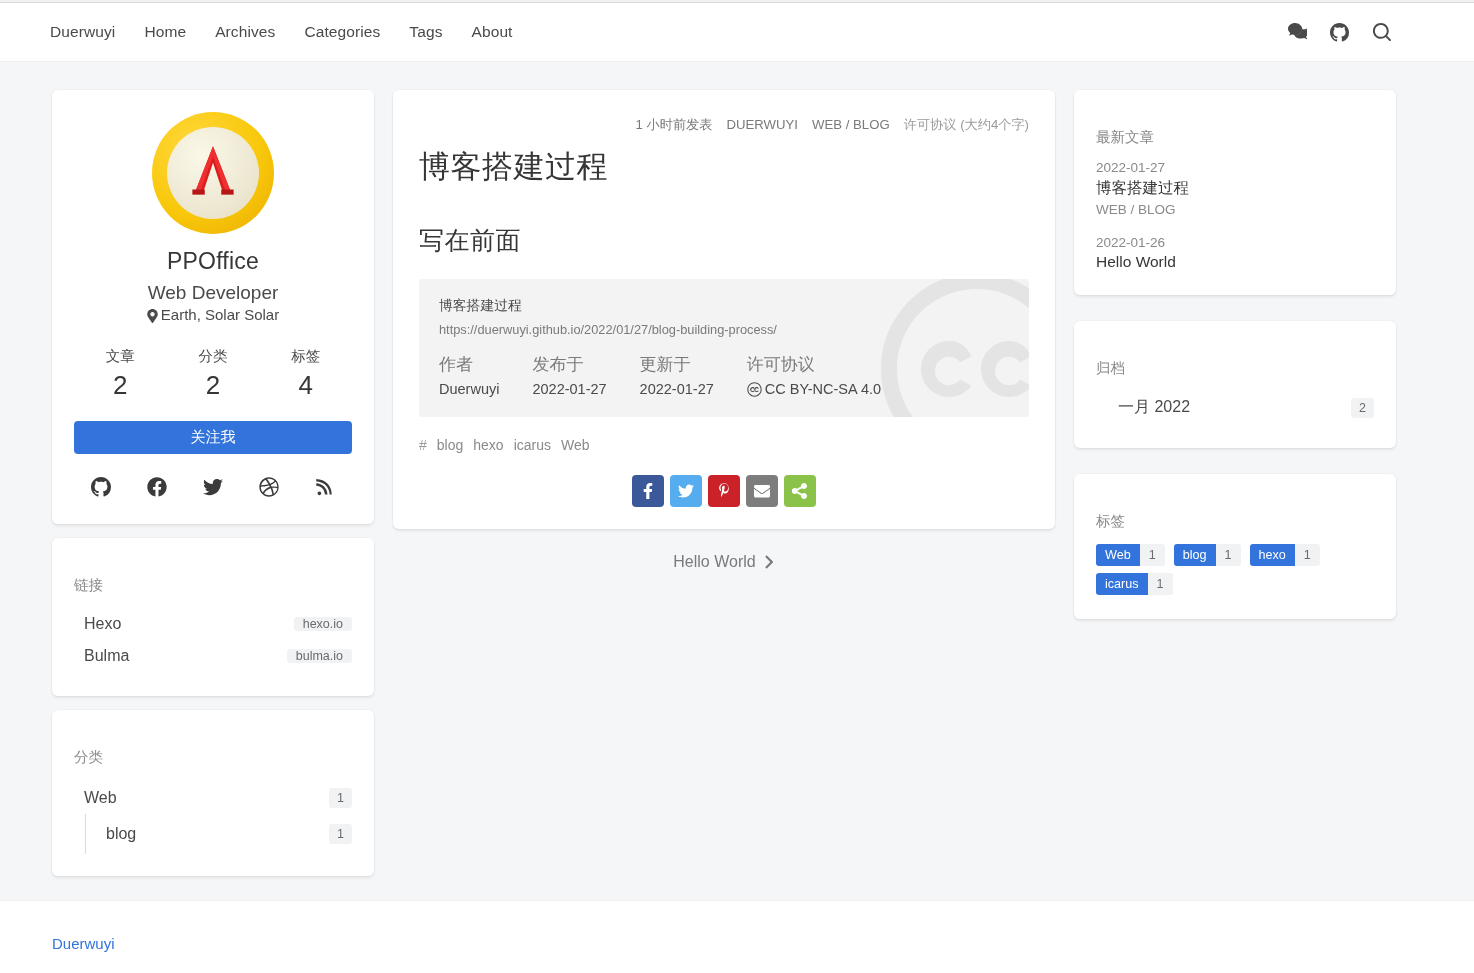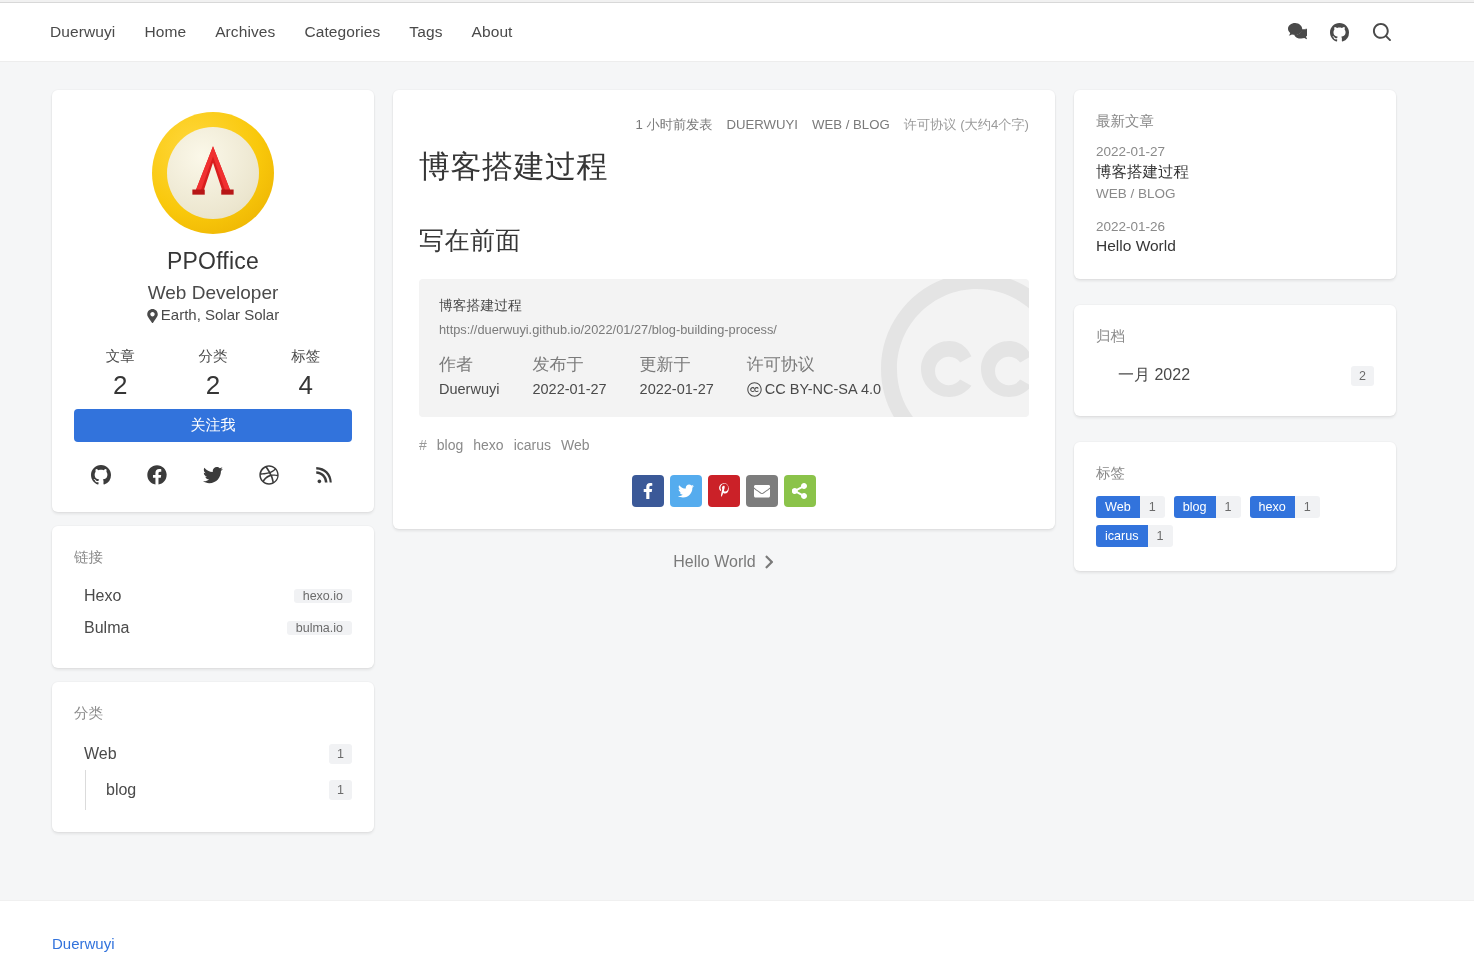--- a/index.html
+++ b/index.html
@@ -57,32 +57,32 @@
   .profile-role { font-size: 19px; color: #4a4a4a; margin-top: 7px; }
   .profile-loc  { font-size: 15px; color: #4a4a4a; margin-top: 2px; display: flex; align-items: center; justify-content: center; gap: 3px; }
   .profile-loc svg { width: 11px; height: 14px; fill: #4a4a4a; position: relative; top: 1px; }
 
   .stats { display: flex; margin-top: 24px; }
   .stat { flex: 1; text-align: center; }
   .stat-label { font-size: 14.5px; color: #4a4a4a; }
   .stat-value { font-size: 26px; color: #363636; margin-top: 4px; font-weight: 400; }
 
   .follow-btn {
-    display: block; width: 100%; margin-top: 8px;
+    display: block; width: 100%; margin-top: 20px;
     background: #3273dc; color: #fff; border: none; border-radius: 4px;
     height: 33px; font-size: 15px; cursor: pointer;
     font-family: "Liberation Sans", "DejaVu Sans", sans-serif;
   }
   .socials { display: flex; justify-content: space-between; margin-top: 22px; padding: 0 16px; }
   .social { width: 22px; height: 22px; cursor: pointer; color: #3b3b3b; display:flex; align-items:center; justify-content:center; }
   .social svg { width: 20px; height: 20px; fill: currentColor; }
 
   
   .widget { padding: 22px 22px 24px 22px; }
-  .widget-title { font-size: 14.5px; color: #8a8a8a; margin-bottom: 13px; }
+  .widget-title { font-size: 14.5px; color: #8a8a8a; margin-bottom: 13px; margin-top: 16px; }
   .link-row { display: flex; align-items: center; justify-content: space-between; padding: 7px 0 7px 10px; }
   .link-name { font-size: 16px; color: #4a4a4a; cursor: pointer; }
   .link-tag { font-size: 12.5px; color: #6b6b6b; background: #f1f2f4; border-radius: 3px; padding: 0 9px; }
   .cat-row { display: flex; align-items: center; justify-content: space-between; padding: 8px 0 8px 10px; }
   .cat-row.child { padding-left: 32px; position: relative; }
   .cat-row.child::before {
     content: ""; position: absolute; left: 11px; top: -2px; bottom: -2px;
     width: 1px; background: #dbdbdb;
   }
   .cat-name { font-size: 16px; color: #4a4a4a; cursor: pointer; }

